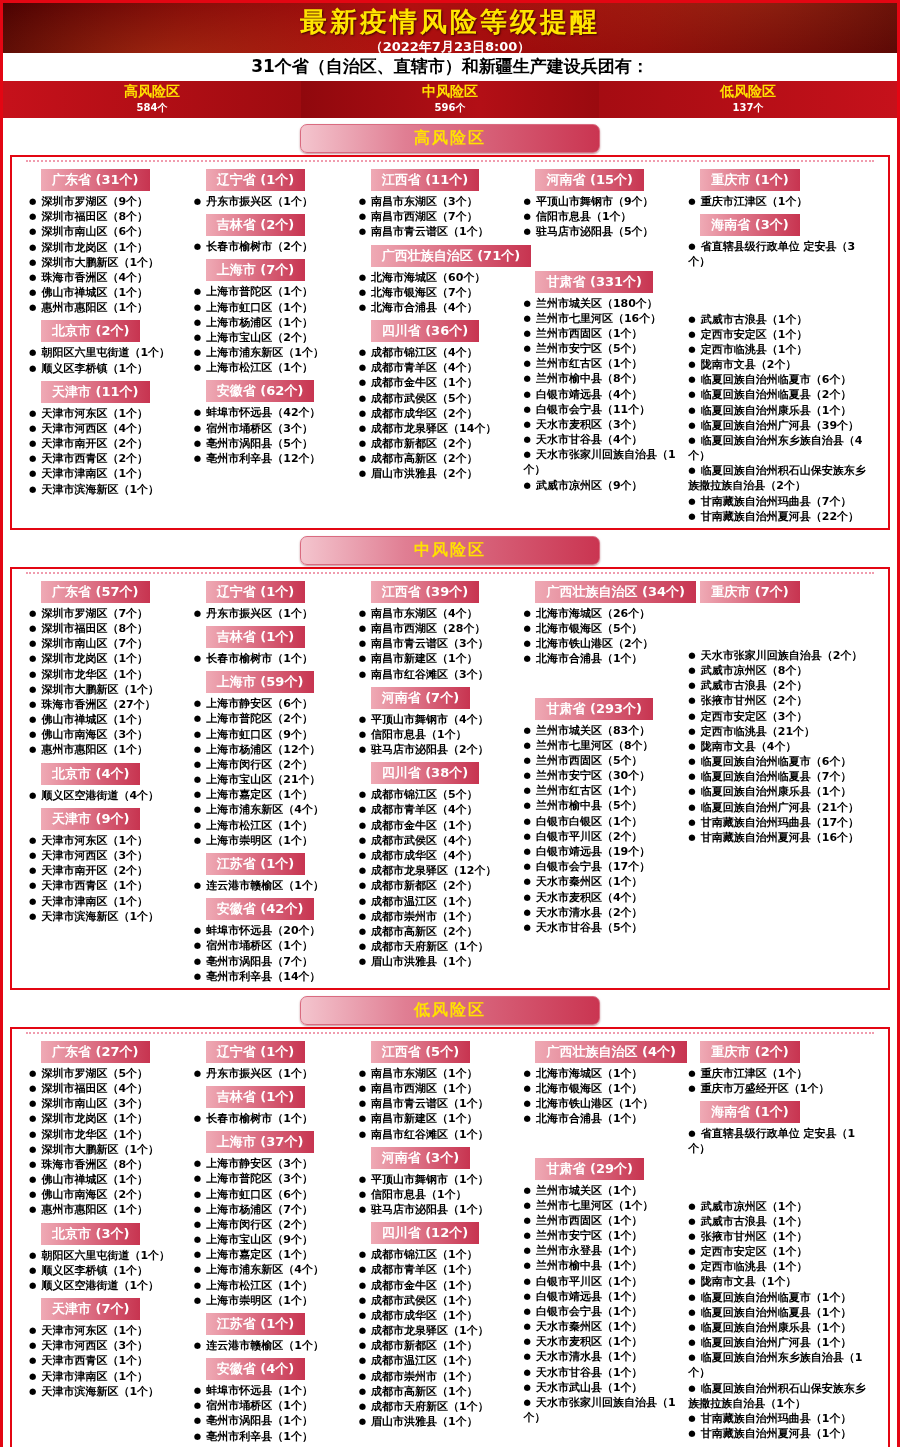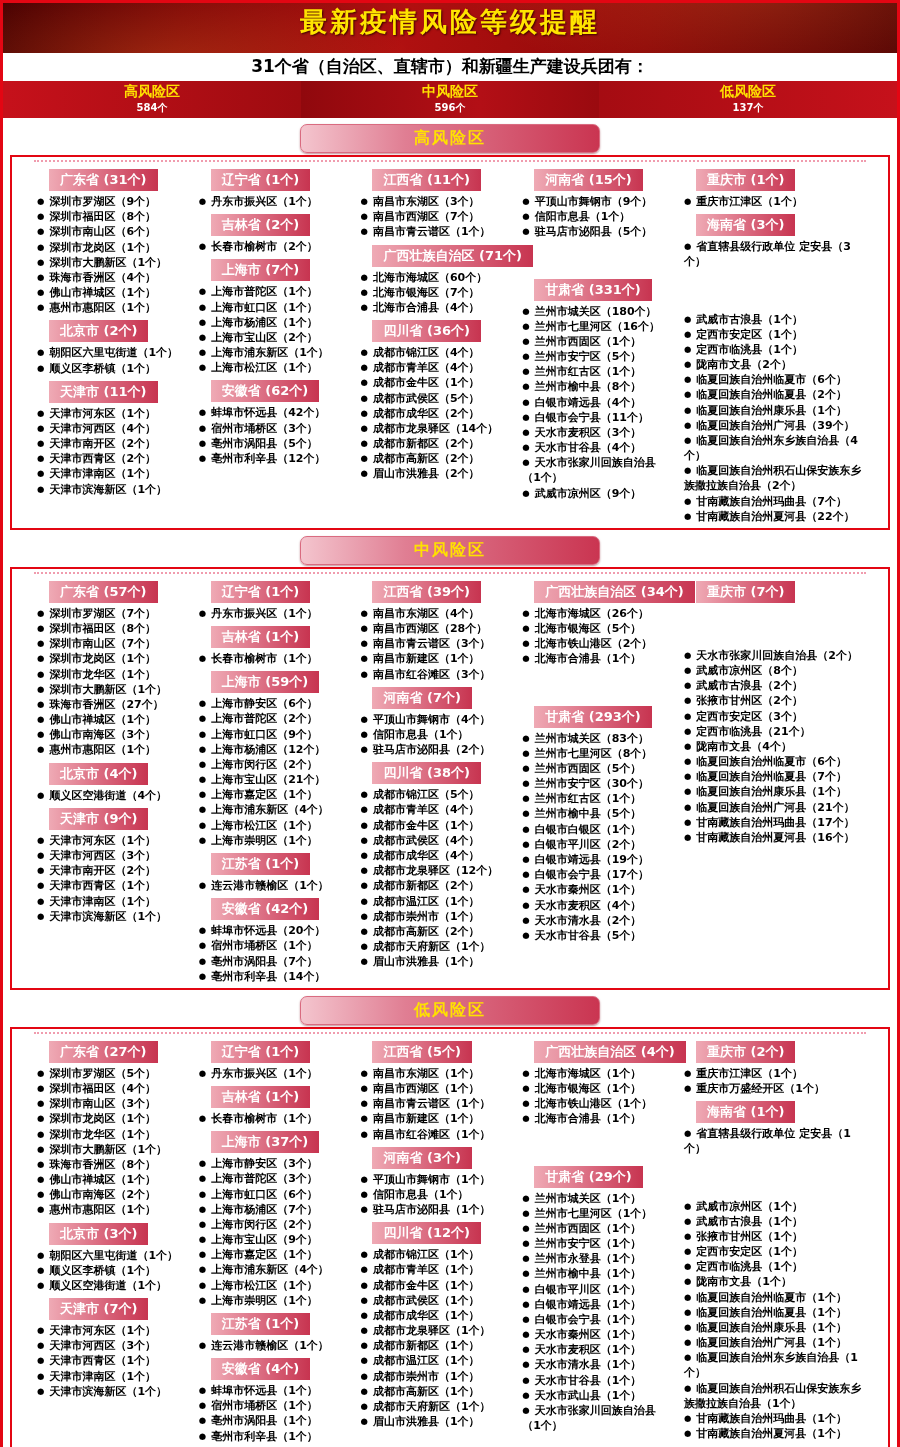--- a/index.html
+++ b/index.html
@@ -32,45 +32,46 @@
   .stat .count { color:#ffffff; font-size:10px; font-weight:bold; line-height:16px; }
 
   
   .pill-row { text-align:center; margin:6px 0 2px; }
   .pill { display:inline-block; min-width:300px; padding:3px 30px; border-radius:7px;
           background:linear-gradient(90deg,#f4c5ce,#e07e93 35%,#ca3551);
           color:#ffe100; font-size:16px; font-weight:bold; letter-spacing:2px;
           box-shadow:0 1px 2px rgba(120,0,20,.45); border:1px solid #d96b80; }
 
   
-  .section-box { border:2px solid #e30613; margin:2px 7px; padding:2px 18px 4px; }
+  .section-box { border:2px solid #e30613; margin:2px 7px; padding:2px 10px 4px; }
   .dotted { border-top:2px dotted #f09cae; margin:1px 4px 2px; }
   .cols { display:flex; align-items:flex-start; padding:0 2px; }
   .col { flex:1; padding:0 5px; min-width:0; }
   .col:last-child { flex:1.18; }
   .sec-0 { min-height:334px; }
   .sec-1 { min-height:388px; }
   .sec-2 { min-height:404px; }
 
   .prov { display:inline-block; margin:5px 0 3px 12px; padding:2px 11px;
           background:linear-gradient(90deg,#efaab5,#d9667c 55%,#c73450);
           color:#ffffff; font-weight:bold; font-size:13px; white-space:nowrap; }
-  .group.gap { margin-top:34px; }
+  .group.gap { margin-top:26px; }
   .group.cont { margin-top:42px; }
   .group ul { list-style:none; }
   .group li { font-size:11px; font-weight:bold; color:#000; line-height:1.38; }
   .group li::before { content:"●"; font-size:8.5px; margin-right:5px; position:relative; top:-1px; }
 </style>
 </head>
 <body>
 
 <div class="page">
 
   <div class="banner">
     <div class="banner-title">最新疫情风险等级提醒</div>
+    <div class="banner-date">（2022年7月23日8:00）</div>
   </div>
 
   <div class="intro">31个省（自治区、直辖市）和新疆生产建设兵团有：</div>
 
   <div class="stats">
       <div class="stat s0">
         <div class="label">高风险区</div>
         <div class="count">584个</div>
       </div>
       <div class="stat s1">

